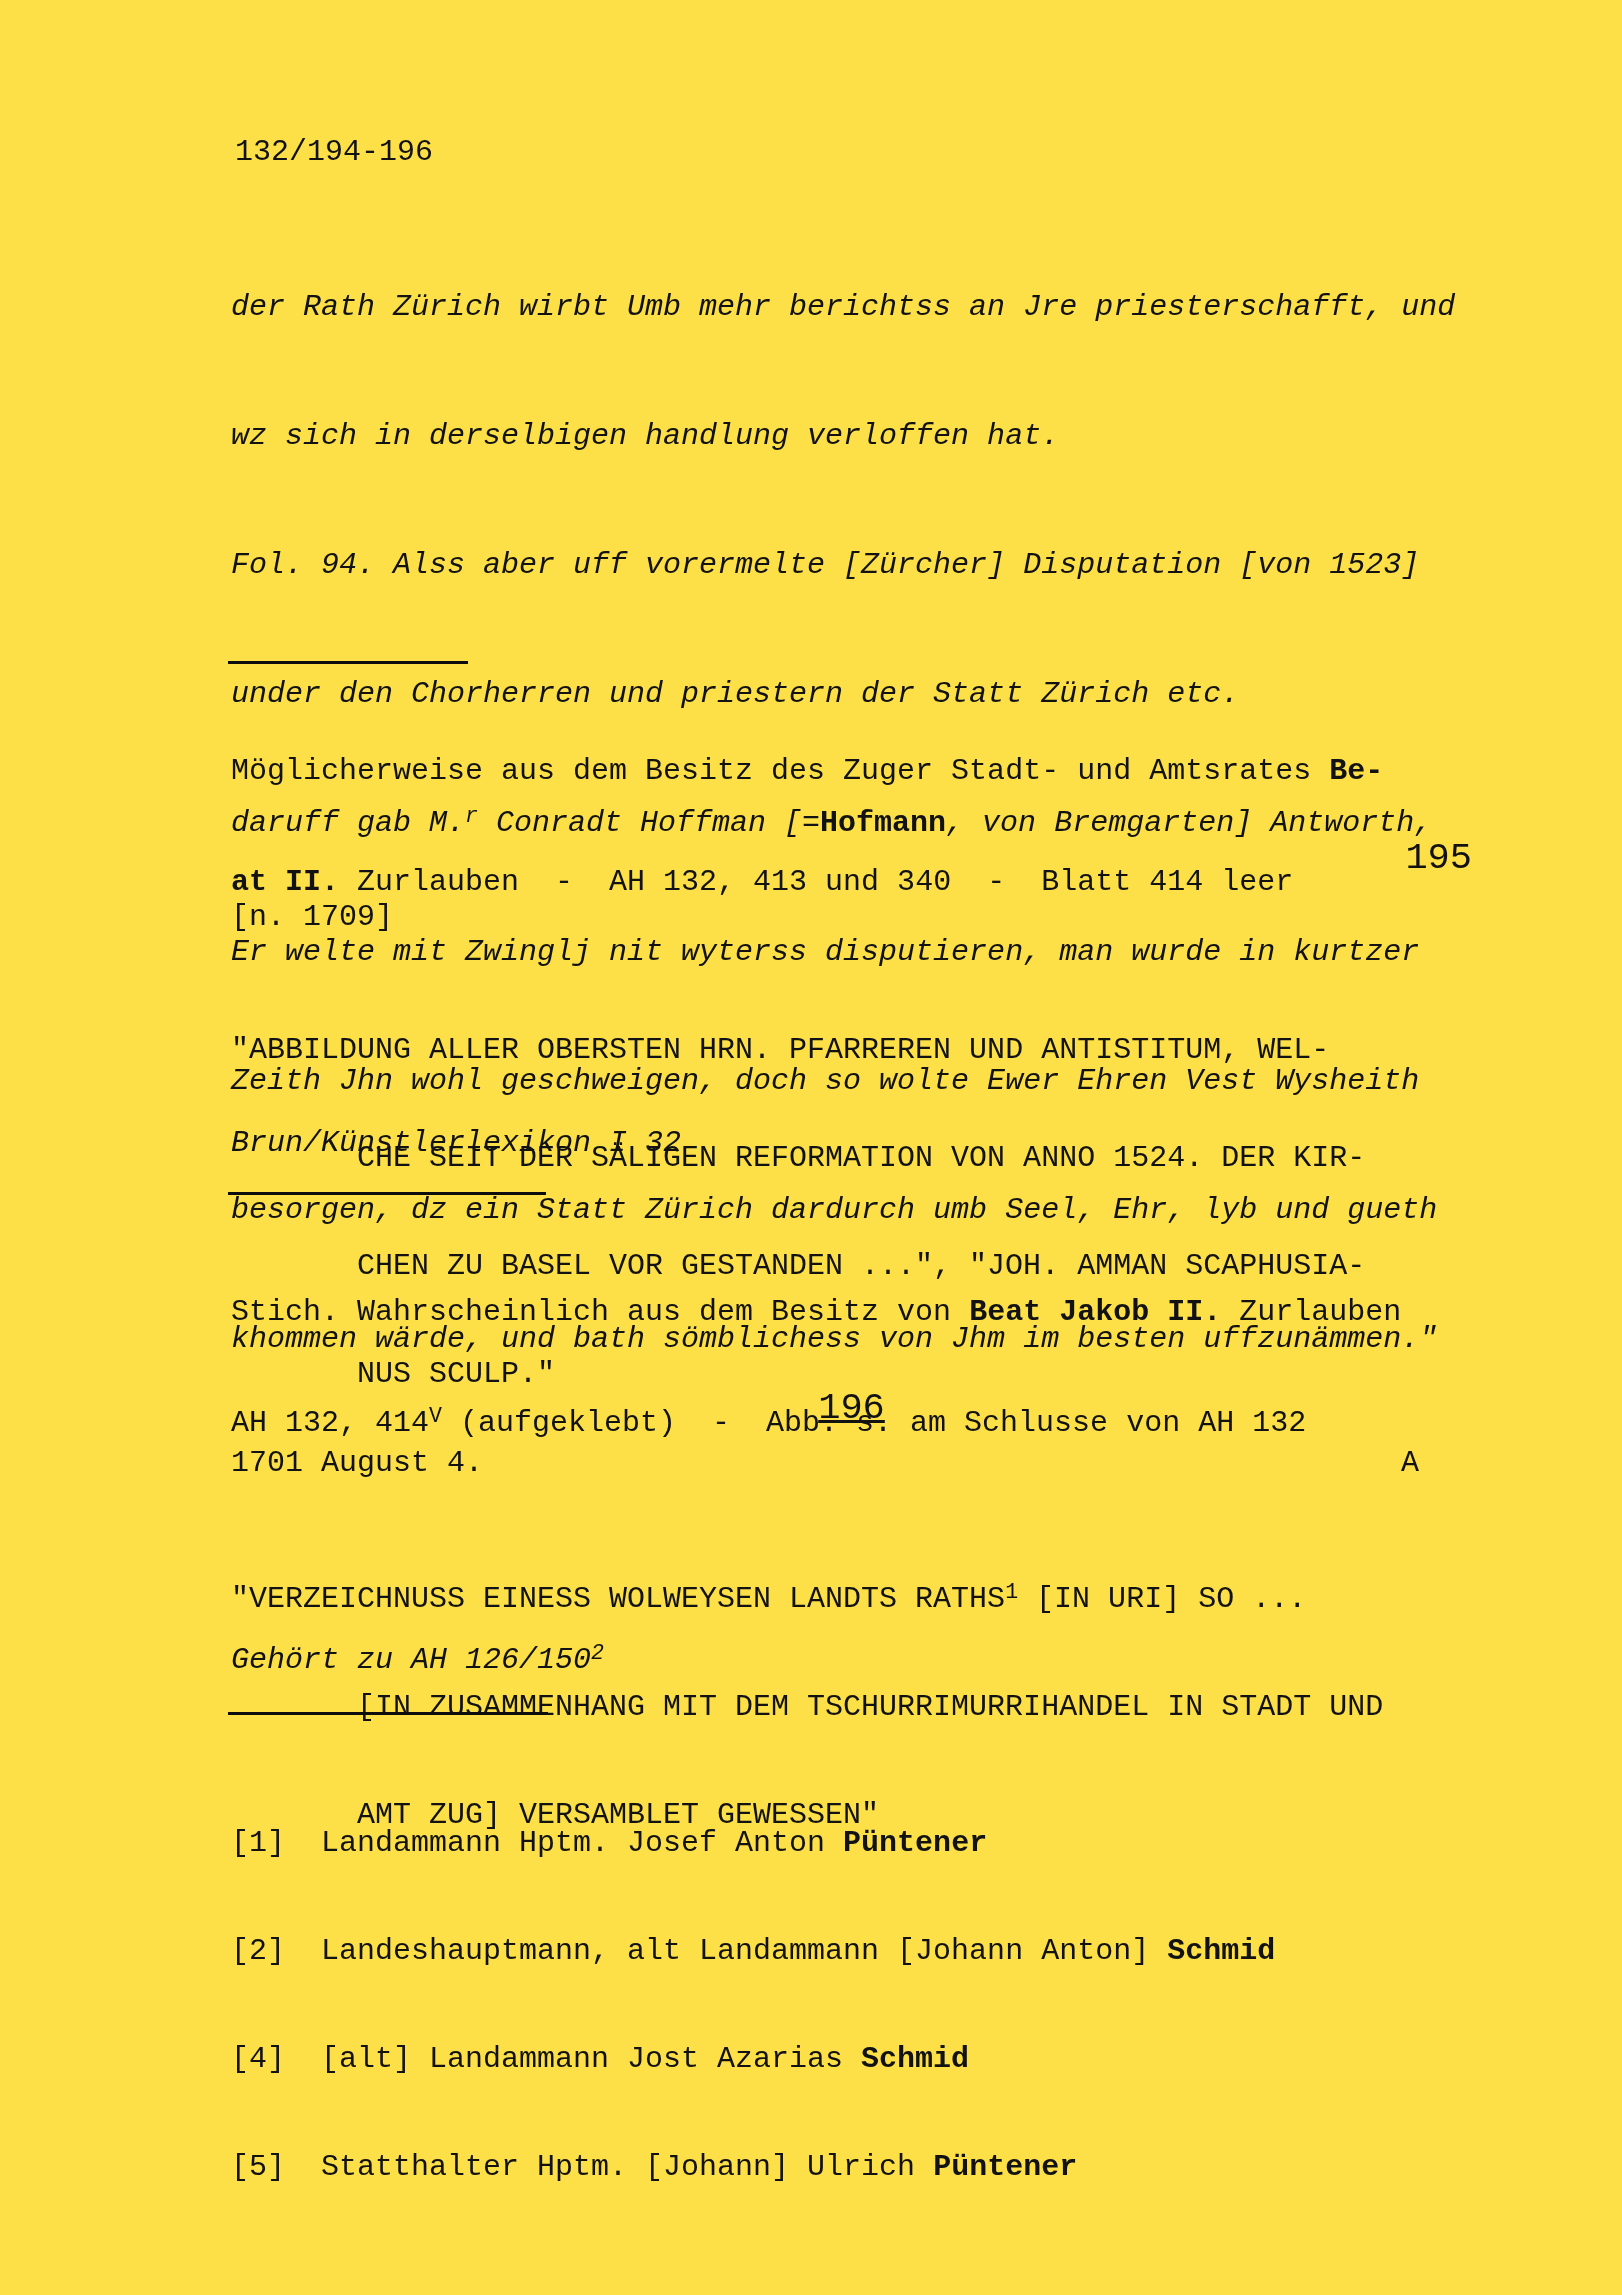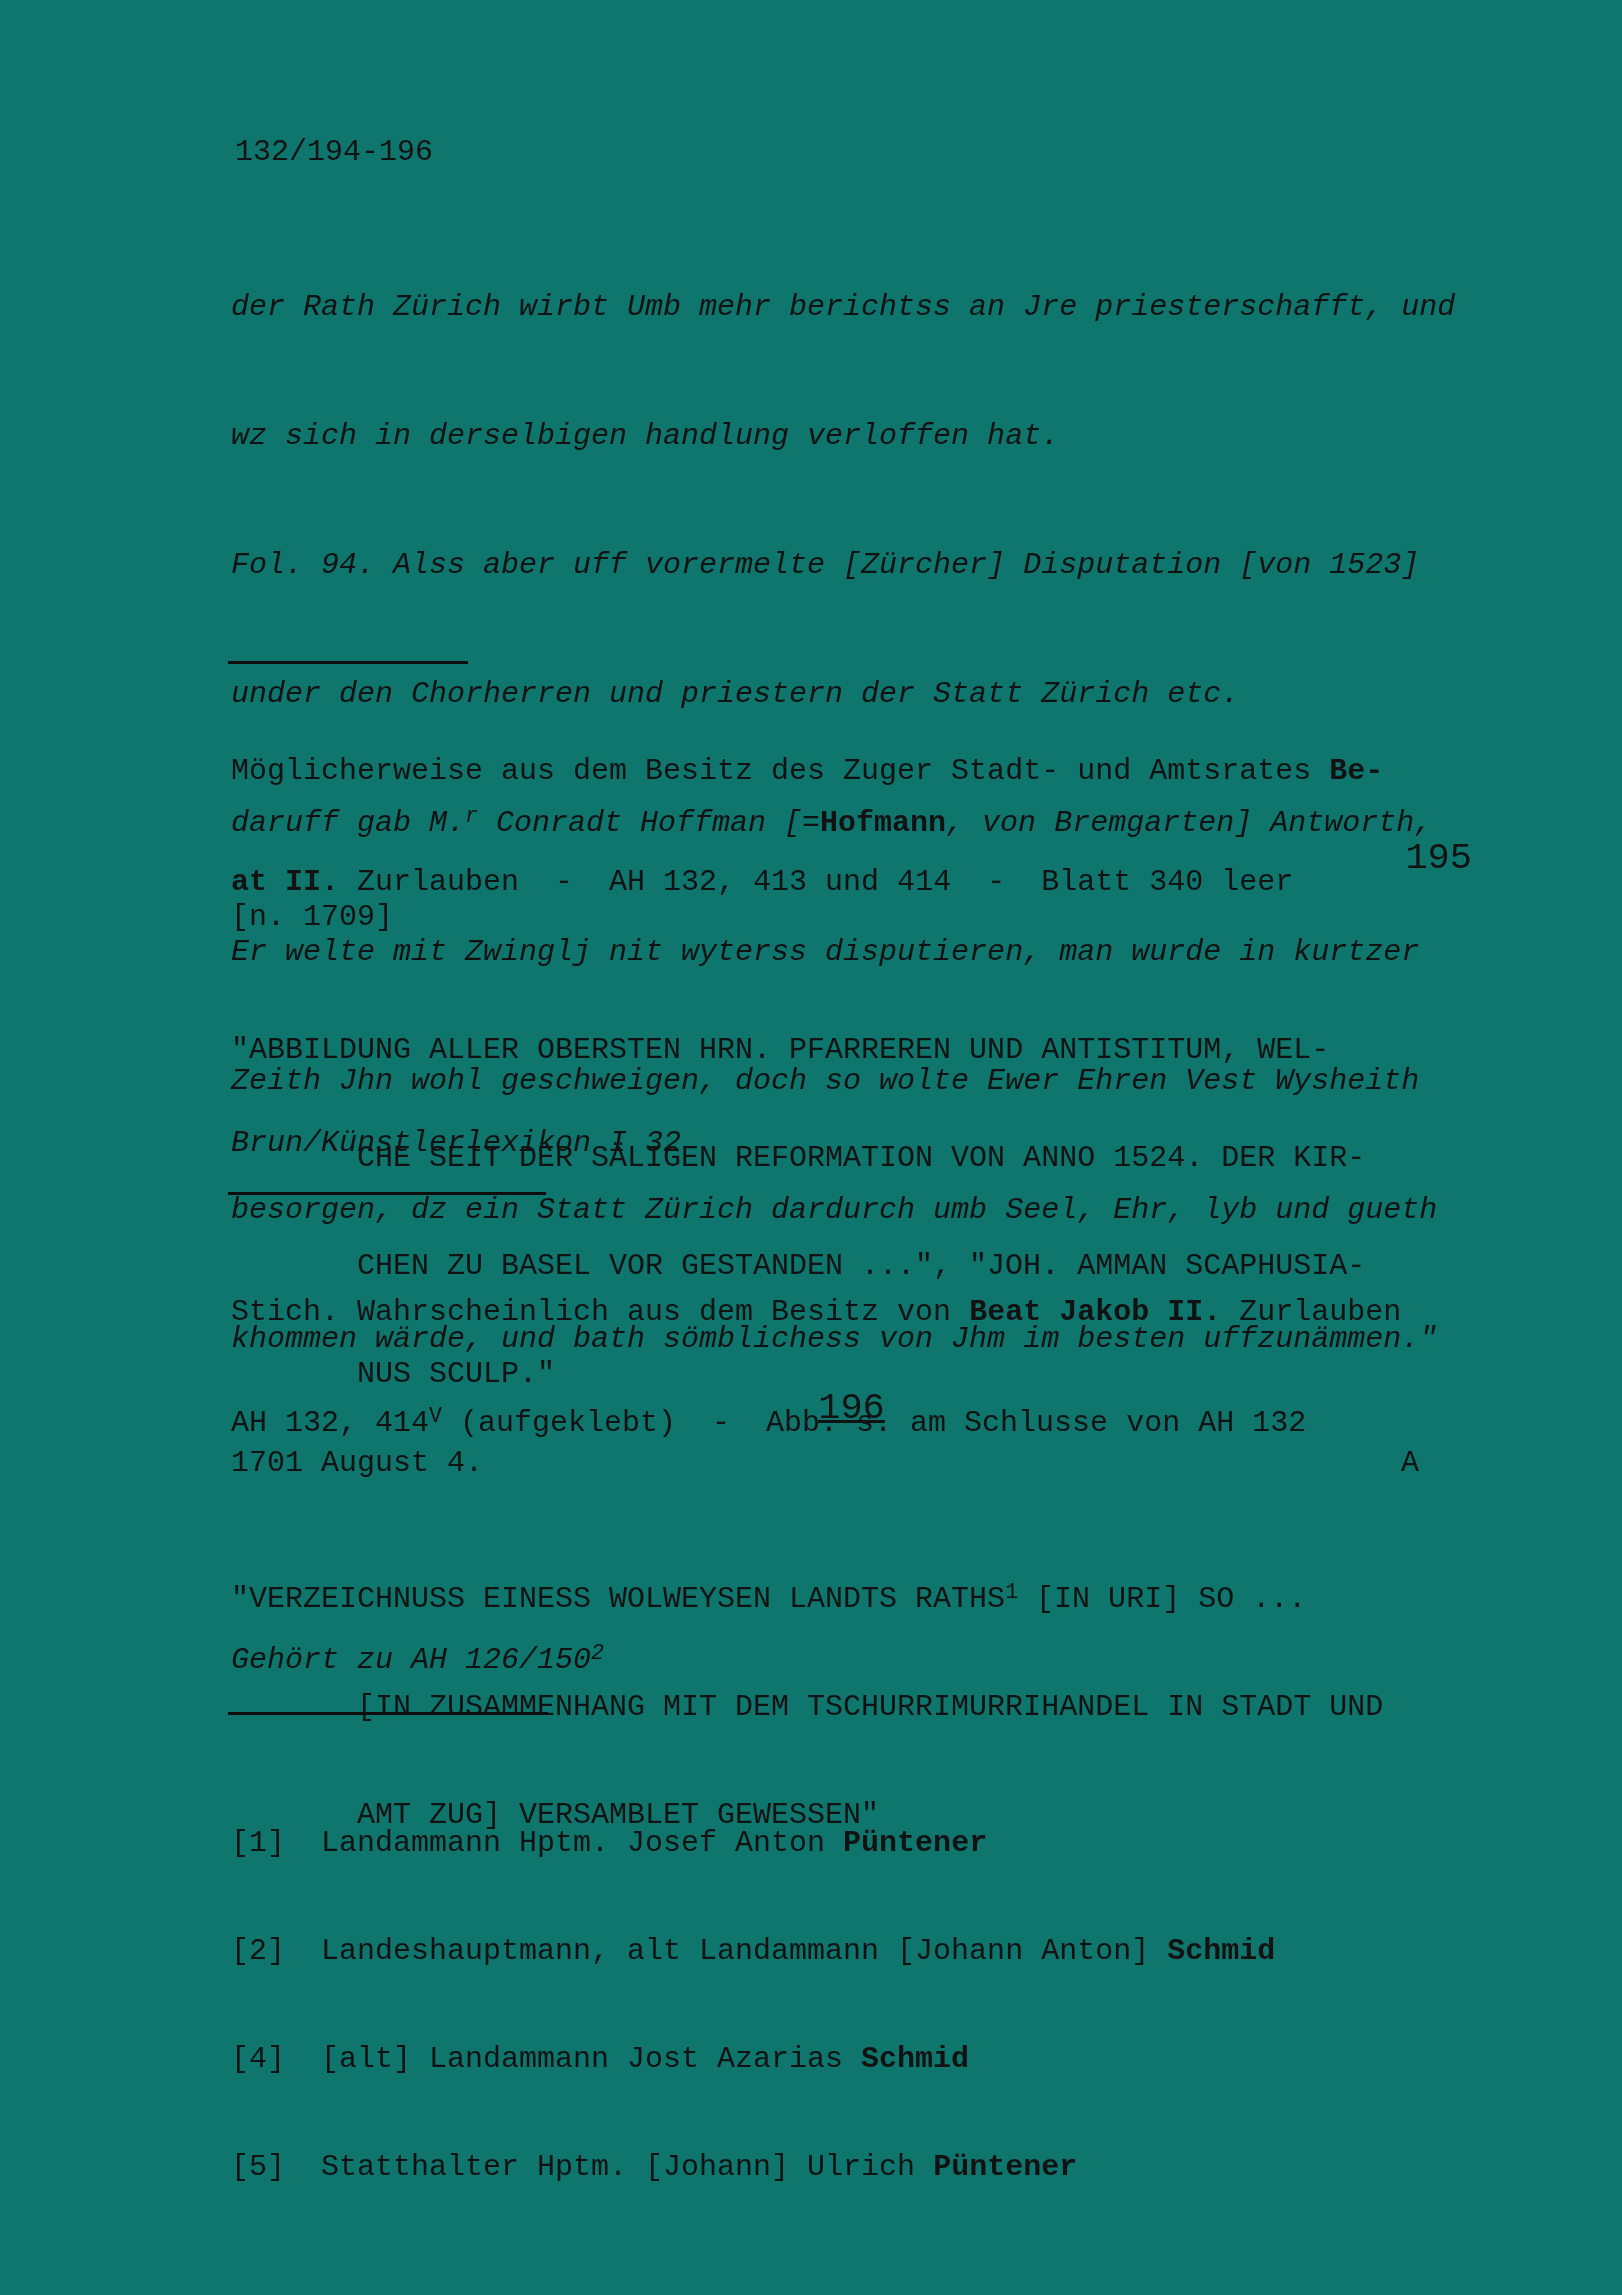--- a/index.html
+++ b/index.html
@@ -1,20 +1,20 @@
 <!DOCTYPE html>
 <html style="font-size:13px"><head>
 <meta charset="utf-8">
 <style>
   html,body { margin:0; padding:0; background:#e8e8e8; }
   .page {
     position:relative;
     width:1622px; height:2295px;
     margin:0 auto;
-    background:#0f766e;
+    background:#fde047;
     color:#121212;
     font-family:"Liberation Mono","DejaVu Sans Mono",monospace;
     font-size:30px;
   }
   .abs { position:absolute; white-space:pre-wrap; }
   .rule { position:absolute; height:3.2px; background:#0d0d0d; }
 
   #hdr      { left:235px; top:135px; }
   #q194     { left:231px; top:200px; line-height:43px; font-style:italic; width:1314px; }
   #rule1    { left:228px; top:661px; width:240px; }
@@ -52,21 +52,21 @@
     <div>Er welte mit Zwinglj nit wyterss disputieren, man wurde in kurtzer</div>
     <div>Zeith Jhn wohl geschweigen, doch so wolte Ewer Ehren Vest Wysheith</div>
     <div>besorgen, dz ein Statt Zürich dardurch umb Seel, Ehr, lyb und gueth</div>
     <div>khommen wärde, und bath sömblichess von Jhm im besten uffzunämmen."</div>
   </div>
 
   <div class="rule" id="rule1"></div>
 
   <div class="abs" id="prov194">
     <div><span>Möglicherweise aus dem Besitz des Zuger Stadt- und Amtsrates </span><span class="b">Be-</span></div>
-    <div><span class="b">at II.</span><span> Zurlauben  -  AH 132, 413 und 414  -  Blatt 340 leer</span></div>
+    <div><span class="b">at II.</span><span> Zurlauben  -  AH 132, 413 und 340  -  Blatt 414 leer</span></div>
   </div>
 
   <div class="abs" id="num195">195</div>
 
   <div class="abs" id="note195">[n. 1709]</div>
 
   <div class="abs" id="q195">
     <div>"ABBILDUNG ALLER OBERSTEN HRN. PFARREREN UND ANTISTITUM, WEL-</div>
     <div class="ind">CHE SEIT DER SÄLIGEN REFORMATION VON ANNO 1524. DER KIR-</div>
     <div class="ind">CHEN ZU BASEL VOR GESTANDEN ...", "JOH. AMMAN SCAPHUSIA-</div>

